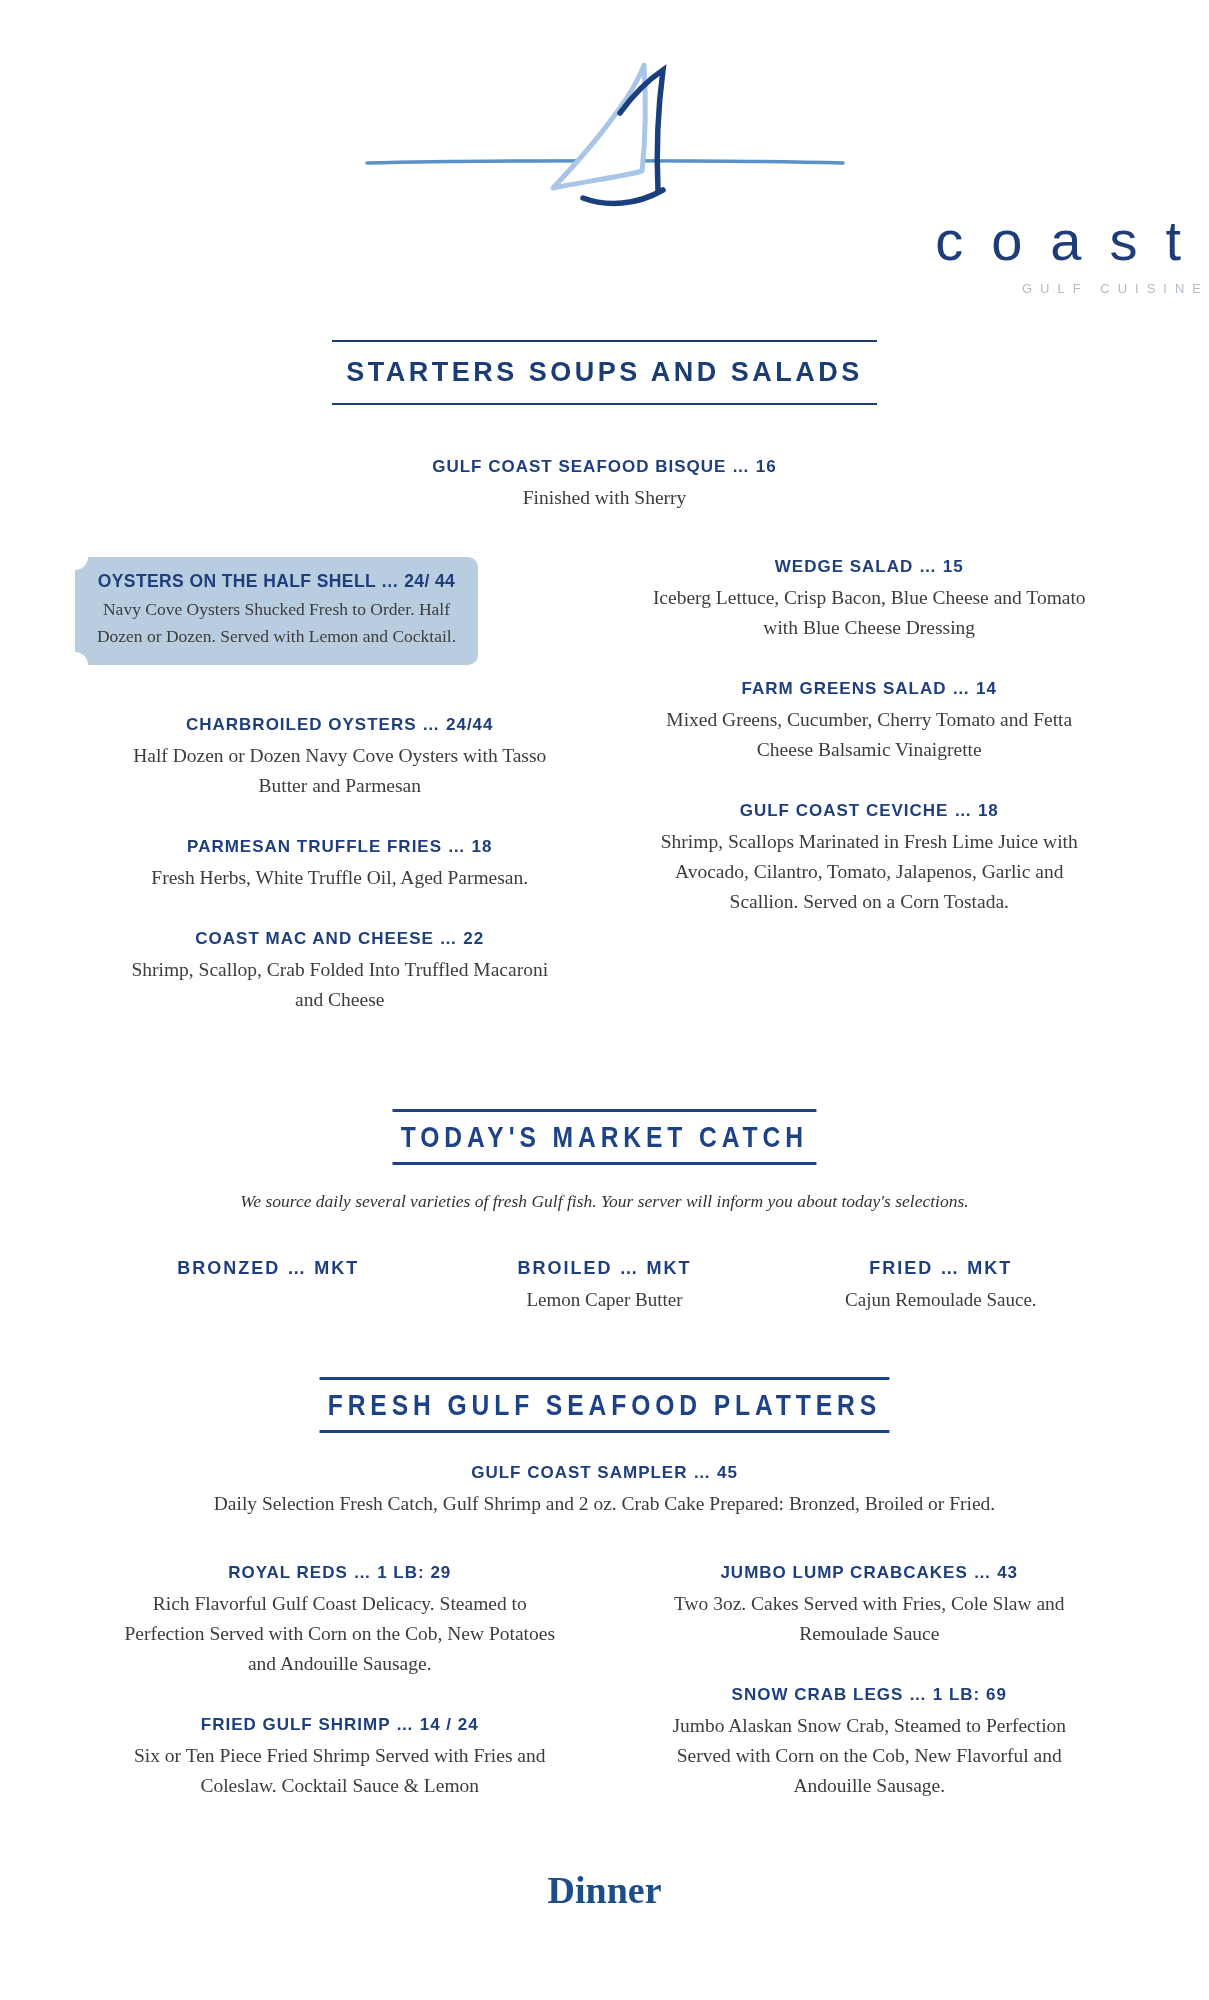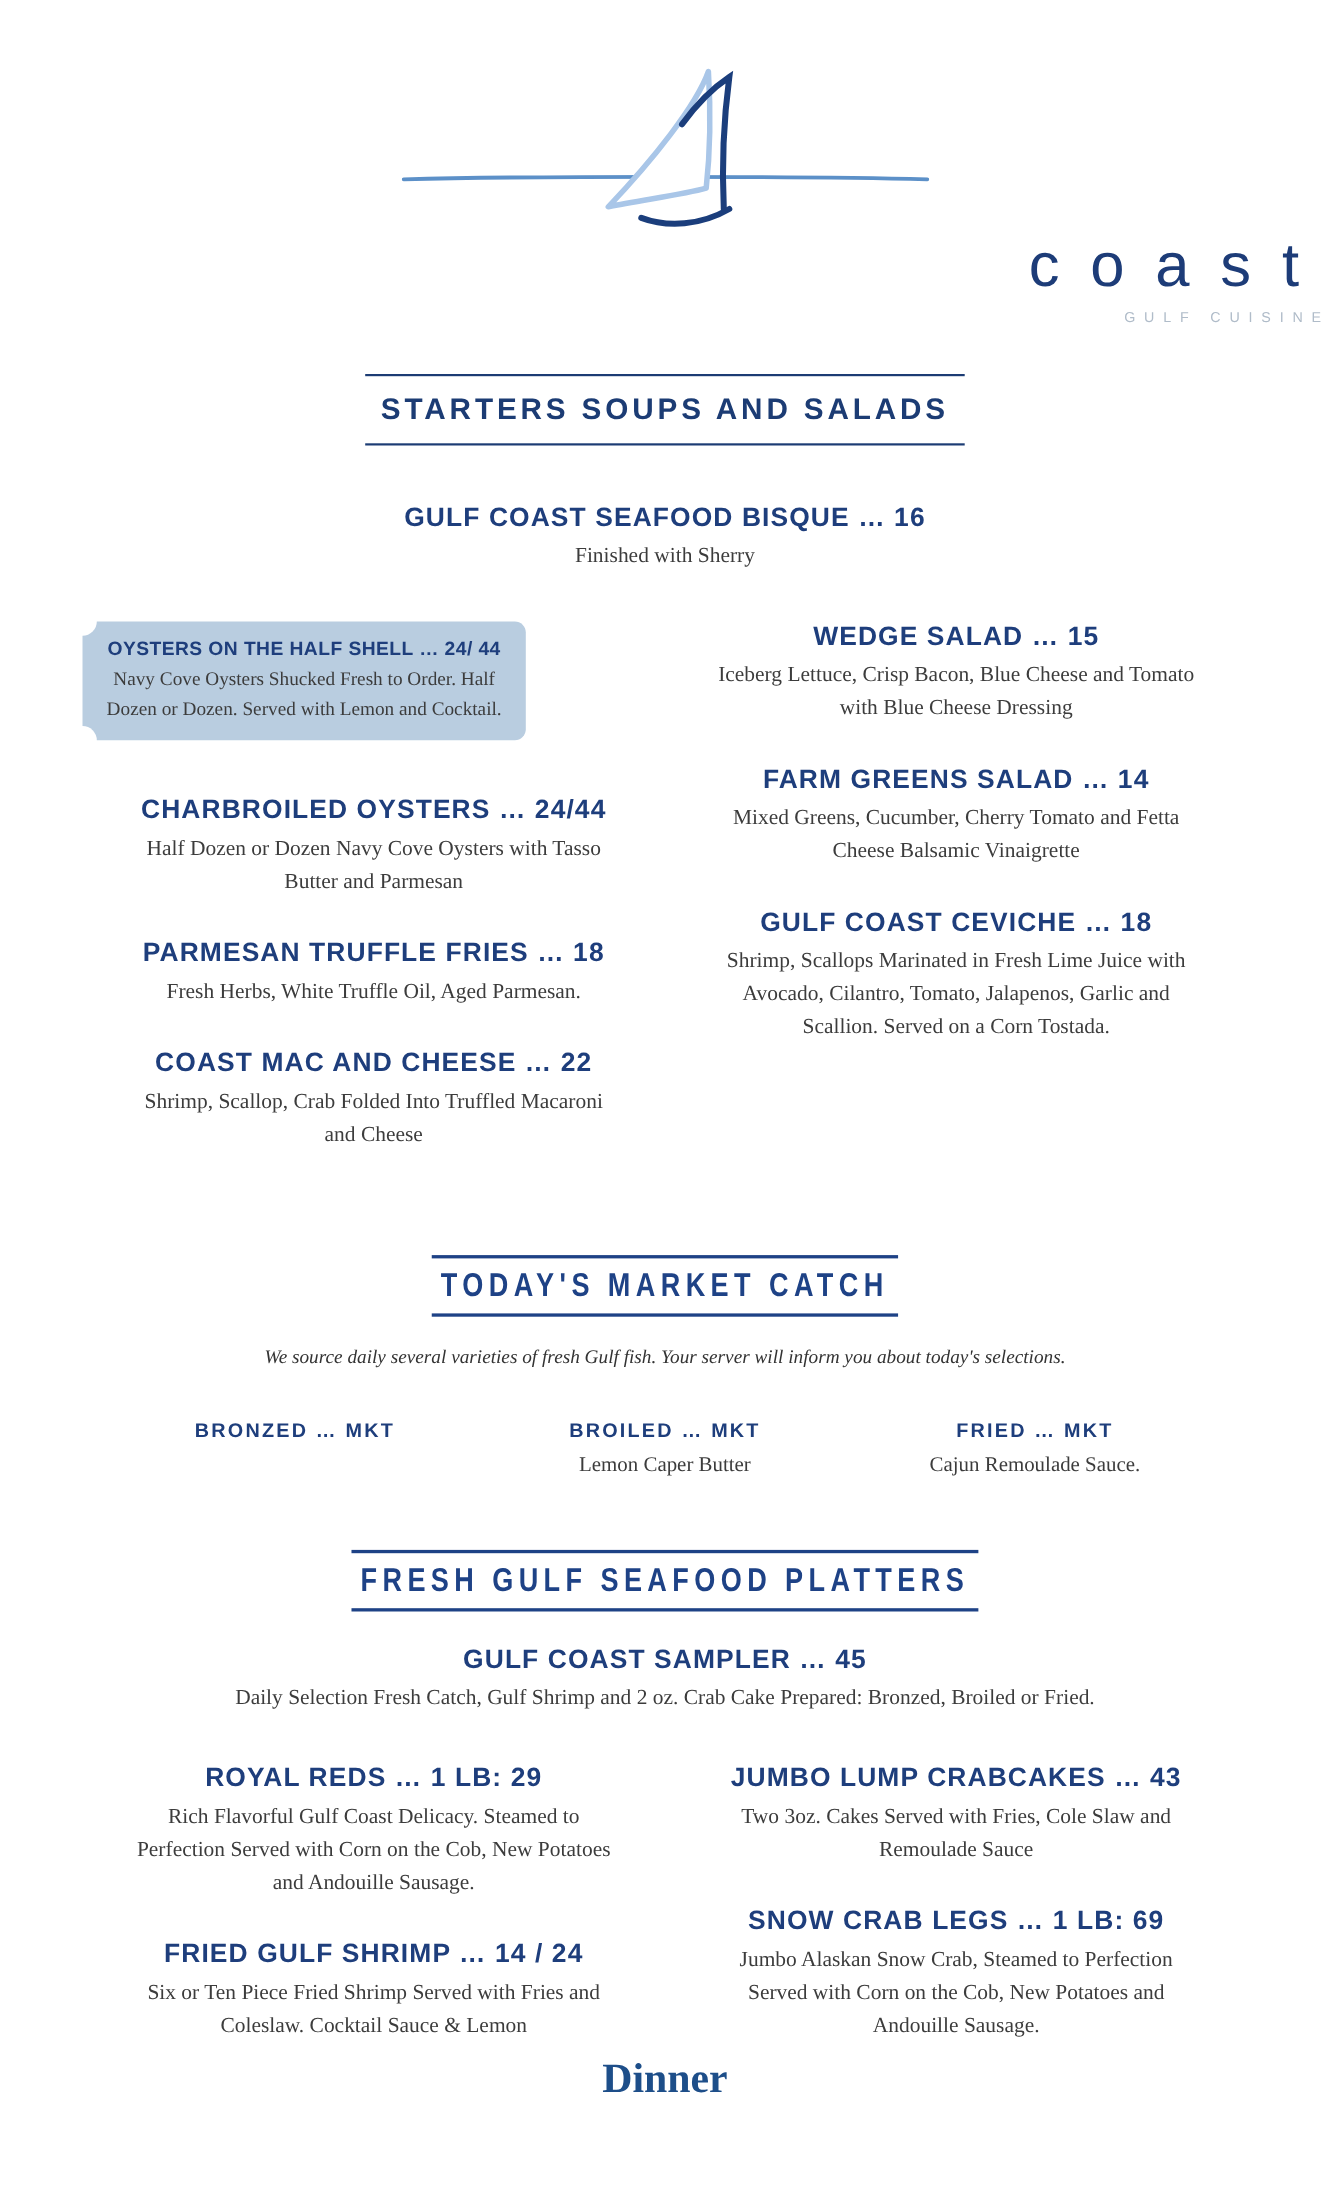--- a/index.html
+++ b/index.html
@@ -41,21 +41,21 @@
     border-color:#1e4286;color:#1e4286;
     font-size:30px;letter-spacing:6px;
     transform:scaleX(0.82);transform-origin:center;
     padding:8px 10px;
   }
   .heading-row{text-align:center;}
   
   .section{text-align:center;}
   .starters{margin-top:44px;}
   .item-title{
-    font-size:24px;font-weight:700;letter-spacing:1px;
+    font-size:17px;font-weight:700;letter-spacing:1px;
     color:#1e3e7c;white-space:nowrap;
   }
   .item-desc{
     font-family:"Liberation Serif", serif;
     font-size:19.5px;line-height:30px;color:#3c3c3c;
     max-width:445px;margin:6px auto 0;
   }
   .featured{margin-top:52px;}
   .featured .item-desc{max-width:none;}
   .two-col{
@@ -212,21 +212,21 @@
           <div class="item-desc">Six or Ten Piece Fried Shrimp Served with Fries and Coleslaw.  Cocktail Sauce &amp; Lemon</div>
         </div>
       </div>
       <div class="col">
         <div class="item">
           <div class="item-title">JUMBO LUMP CRABCAKES … 43</div>
           <div class="item-desc">Two 3oz. Cakes Served with Fries, Cole Slaw and Remoulade Sauce</div>
         </div>
         <div class="item">
           <div class="item-title">SNOW CRAB LEGS … 1 LB: 69</div>
-          <div class="item-desc">Jumbo Alaskan Snow Crab, Steamed to Perfection Served with Corn on the Cob, New Potatoes and Andouille Sausage.</div>
+          <div class="item-desc">Jumbo Alaskan Snow Crab, Steamed to Perfection Served with Corn on the Cob, New Flavorful and Andouille Sausage.</div>
         </div>
       </div>
     </div>
   </section>
 
   <footer class="dinner">Dinner</footer>
 
 </div>
 
 </body></html>

